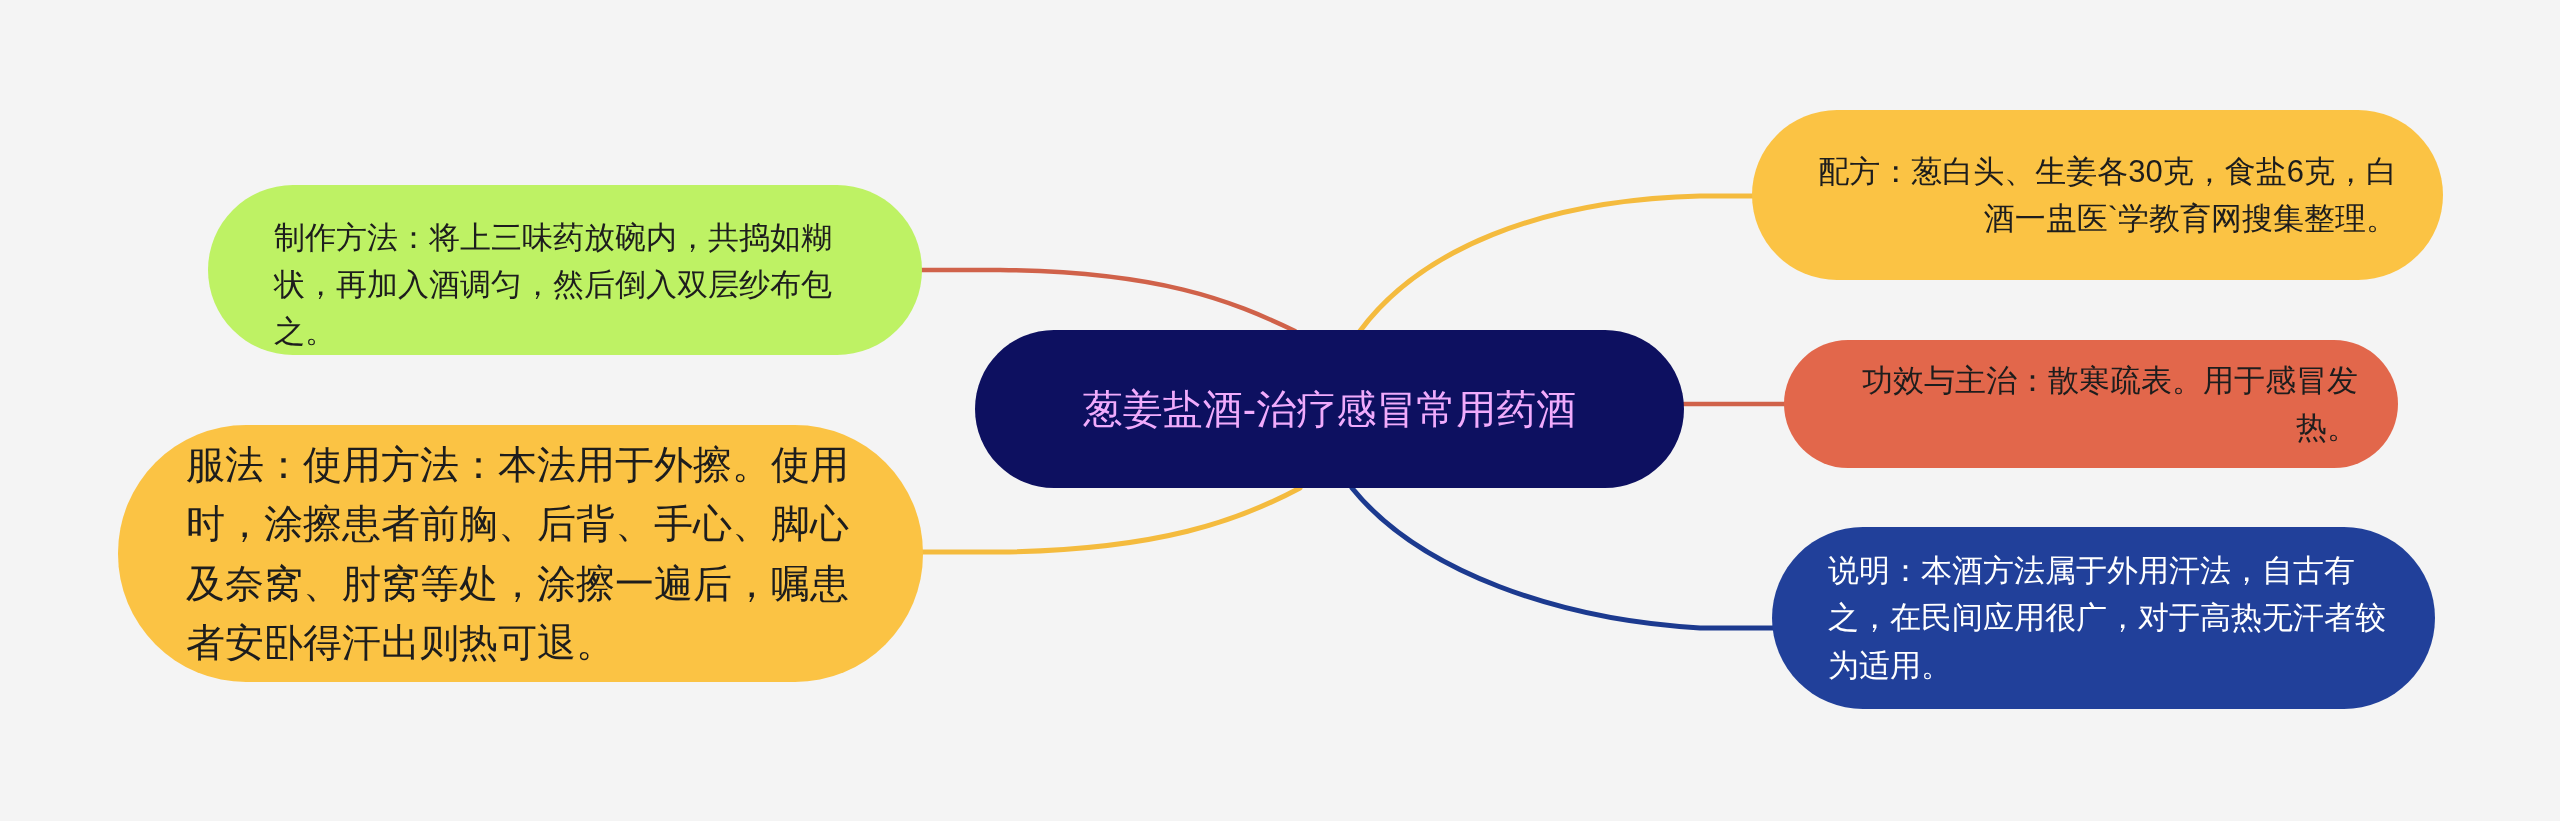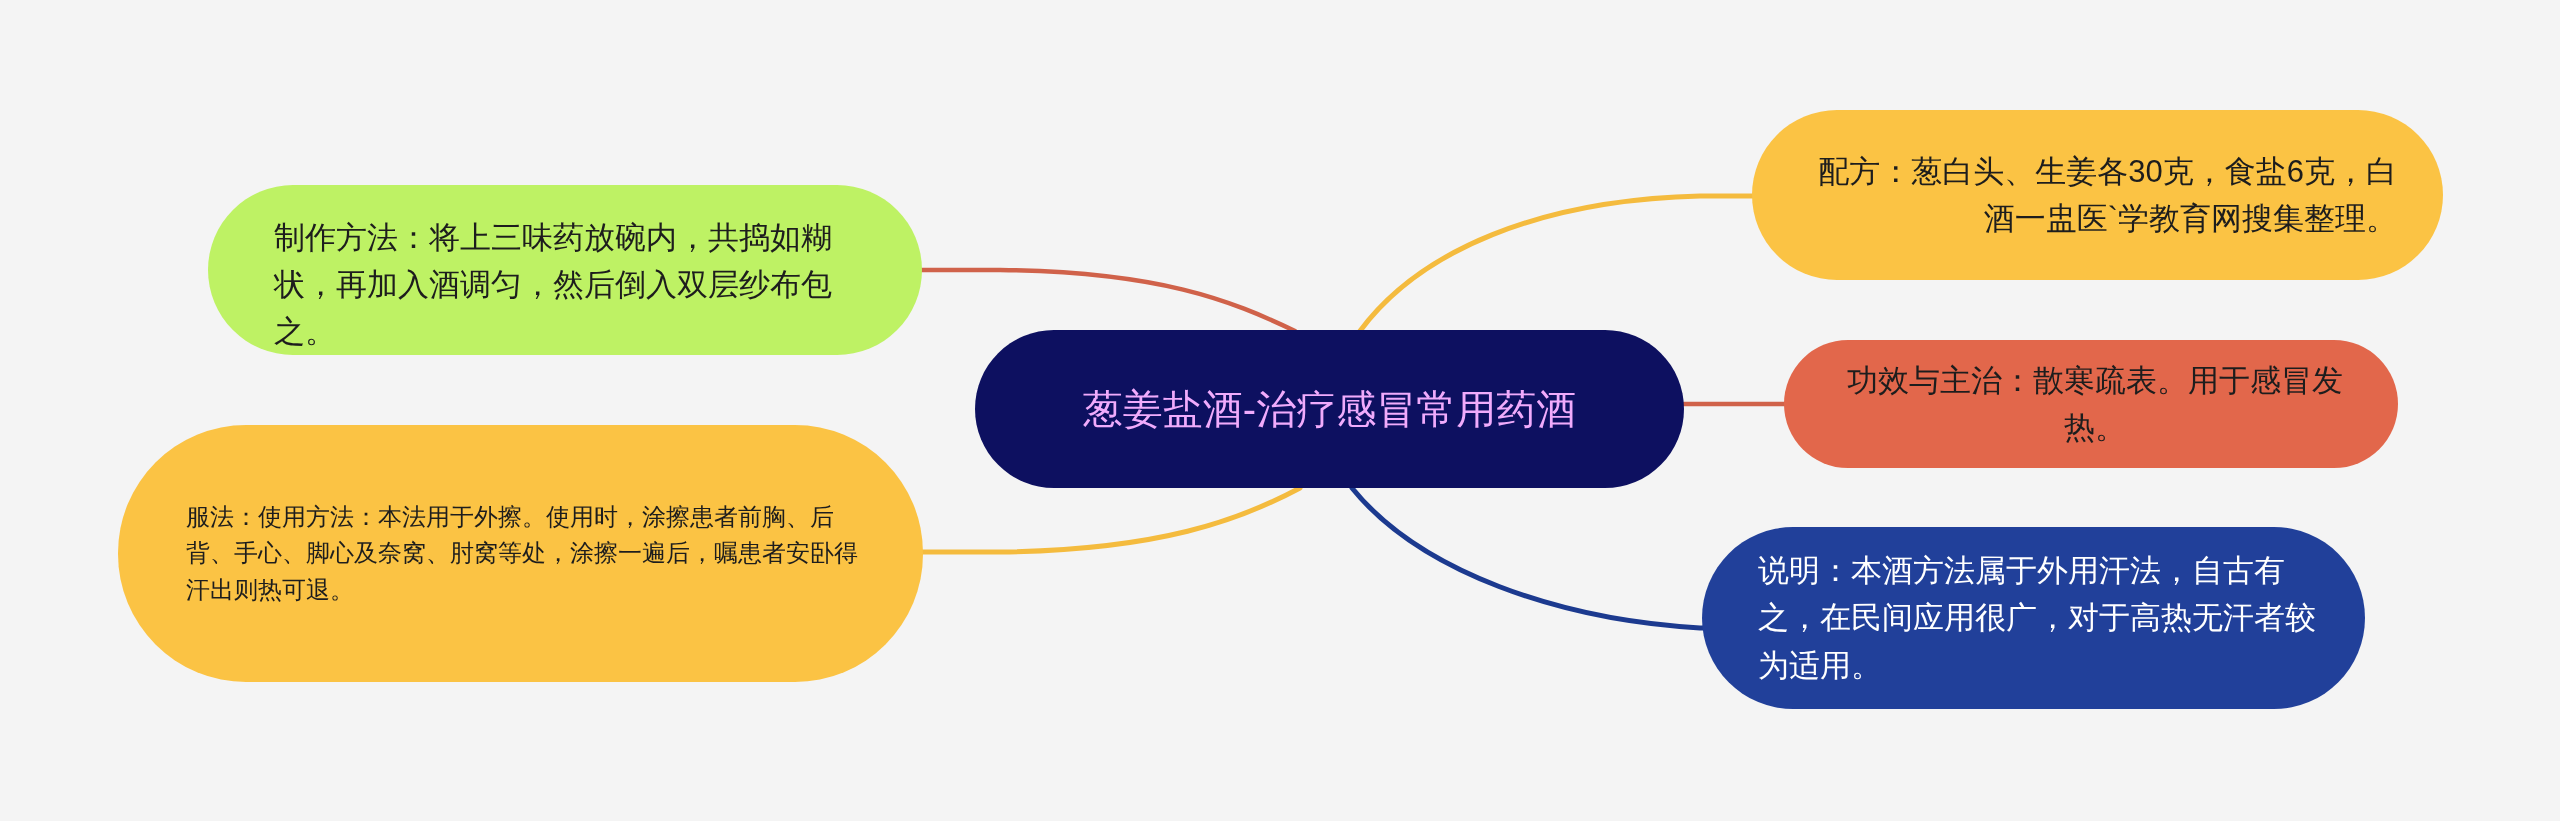--- a/index.html
+++ b/index.html
@@ -80,21 +80,21 @@
   #node-usage {
     left: 118px;
     top: 425px;
     width: 805px;
     height: 257px;
     background: #fbc344;
     border-radius: 128px;
   }
   #node-usage .txt {
     color: #1d1d1d;
-    font-size: 24px;
+    font-size: 39px;
     padding: 0 58px 0 68px;
     text-align: left;
   }
 
   
   #node-formula {
     left: 1752px;
     top: 110px;
     width: 691px;
     height: 170px;
@@ -114,26 +114,26 @@
     top: 340px;
     width: 614px;
     height: 128px;
     background: #e2674b;
     border-radius: 64px;
   }
   #node-effects .txt {
     color: #1d1d1d;
     font-size: 31px;
     padding: 0 40px 0 48px;
-    text-align: center;
+    text-align: right;
   }
 
   
   #node-note {
-    left: 1702px;
+    left: 1772px;
     top: 527px;
     width: 663px;
     height: 182px;
     background: #21409a;
     border-radius: 91px;
   }
   #node-note .txt {
     color: #ffffff;
     font-size: 31px;
     padding: 0 46px 0 56px;

